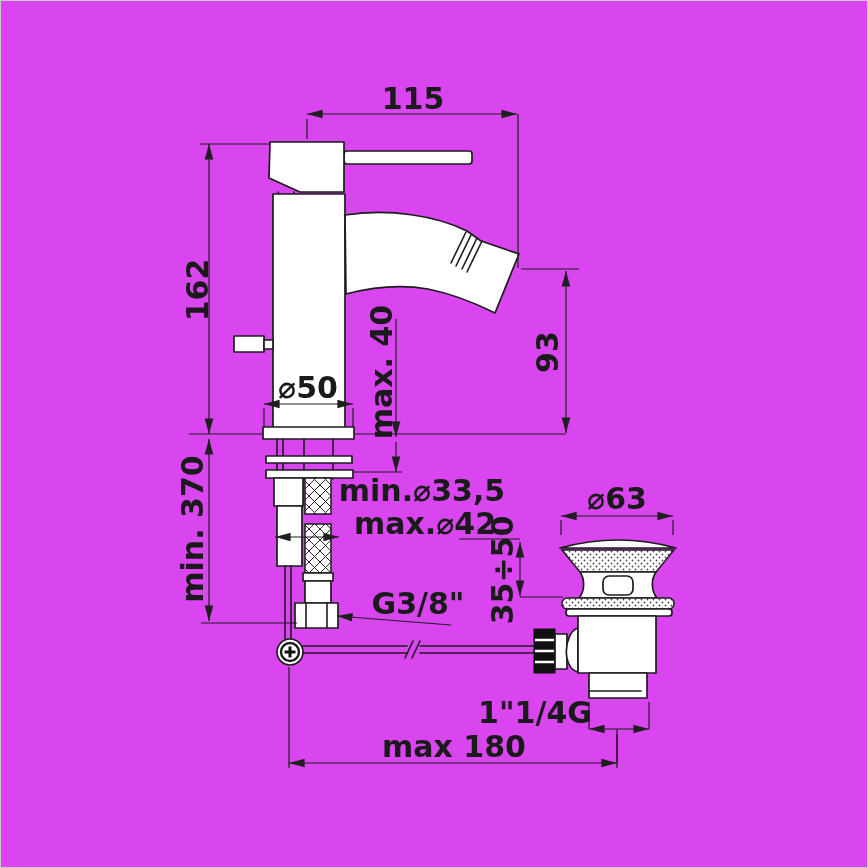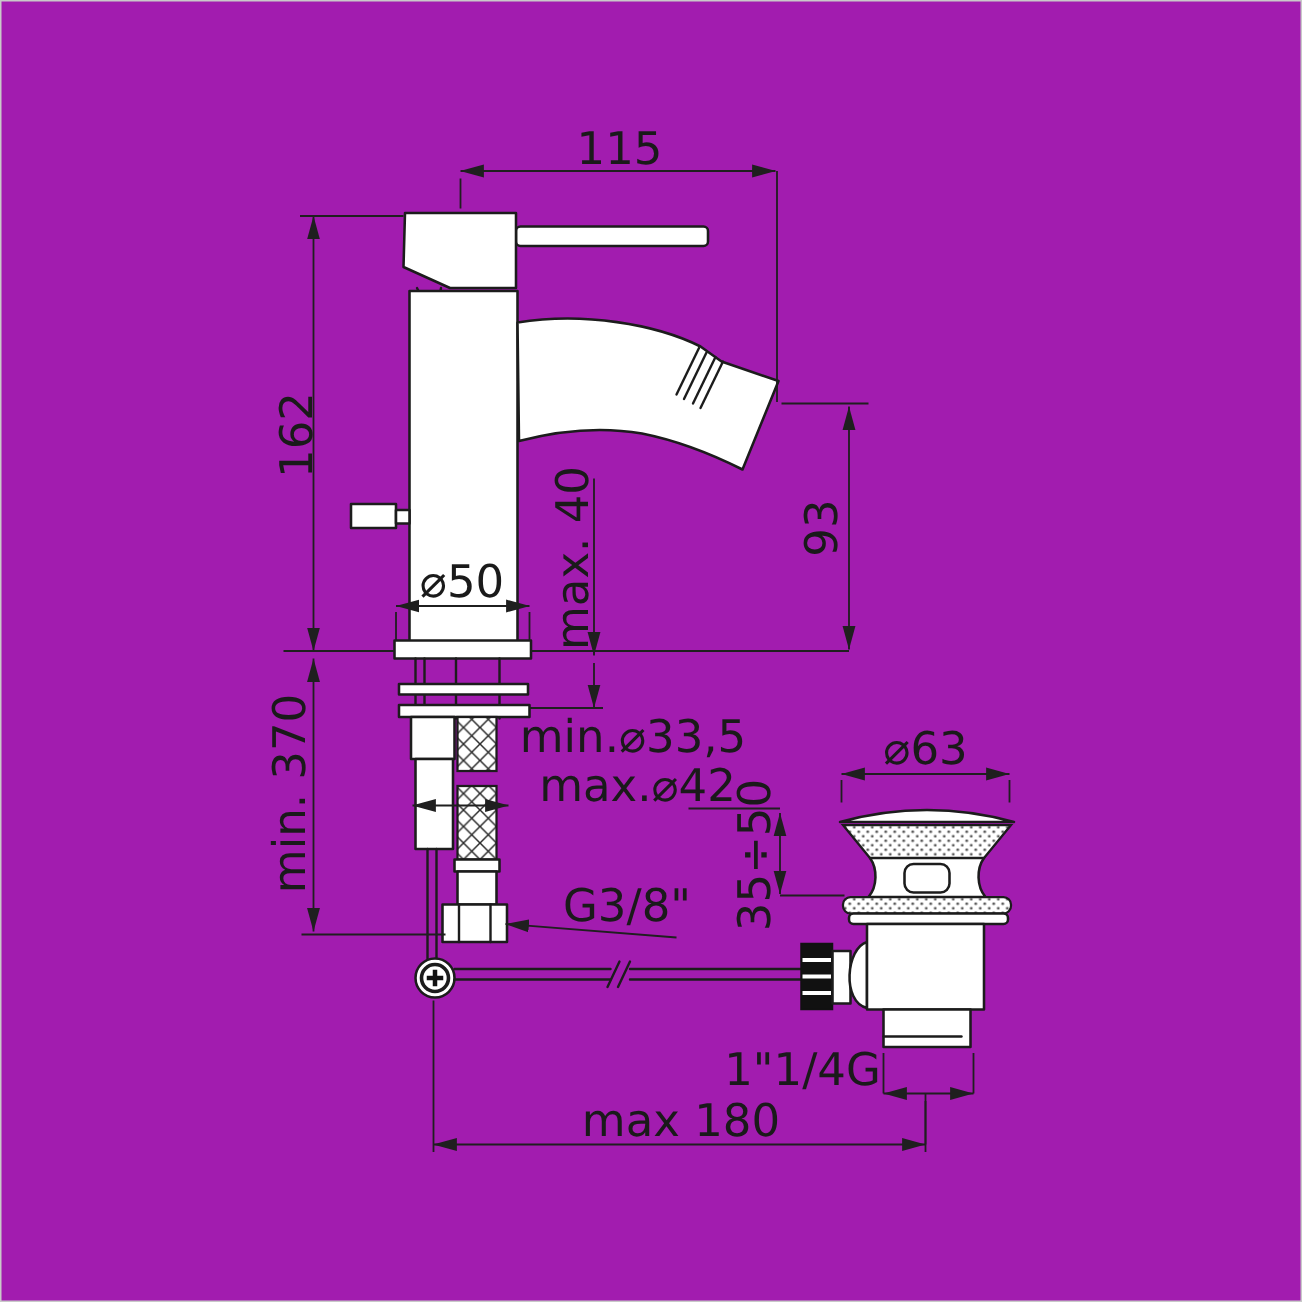--- a/index.html
+++ b/index.html
@@ -1,21 +1,22 @@
 <!DOCTYPE html>
 <html><head>
 <meta charset="utf-8">
 <style>
   html,body{margin:0;padding:0;background:#fff;}
   .sheet{
     position:relative;
     width:866px;height:866px;
     border:1px solid #c9c9c9;
-    background:#a21caf;
+    background:#d946ef;
     font-family:"DejaVu Sans","Liberation Sans",sans-serif;
+    font-weight:bold;
   }
   svg{display:block;}
   svg text{
     font-family:"DejaVu Sans","Liberation Sans",sans-serif;
     font-size:30px;
     fill:#1a1a1a;
     text-anchor:middle;
   }
   .outline{fill:#ffffff;stroke:#1c1c1c;stroke-width:1.7;stroke-linejoin:round;}
   .iline{fill:none;stroke:#1c1c1c;stroke-width:1.6;stroke-linecap:round;}

